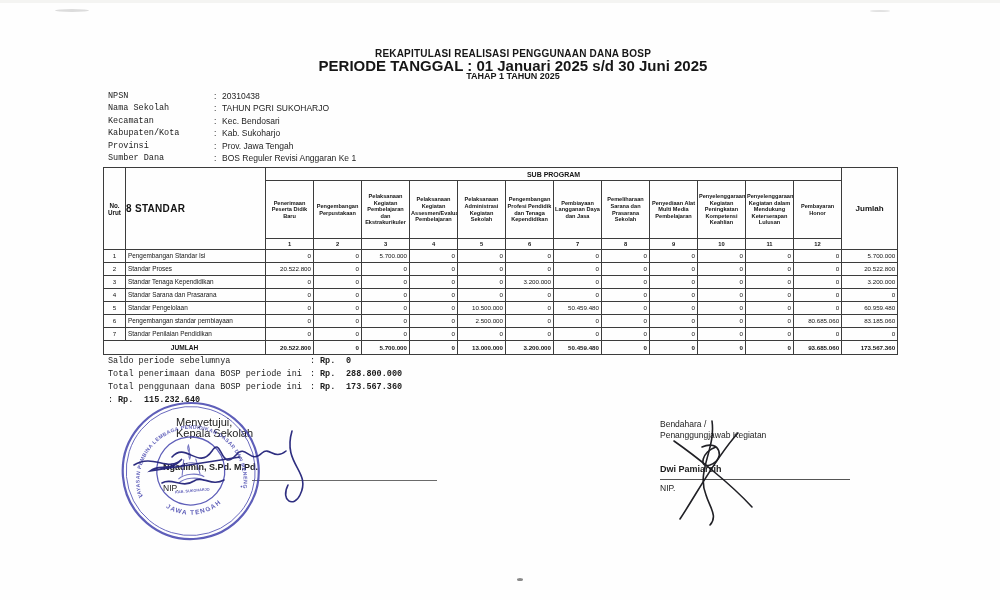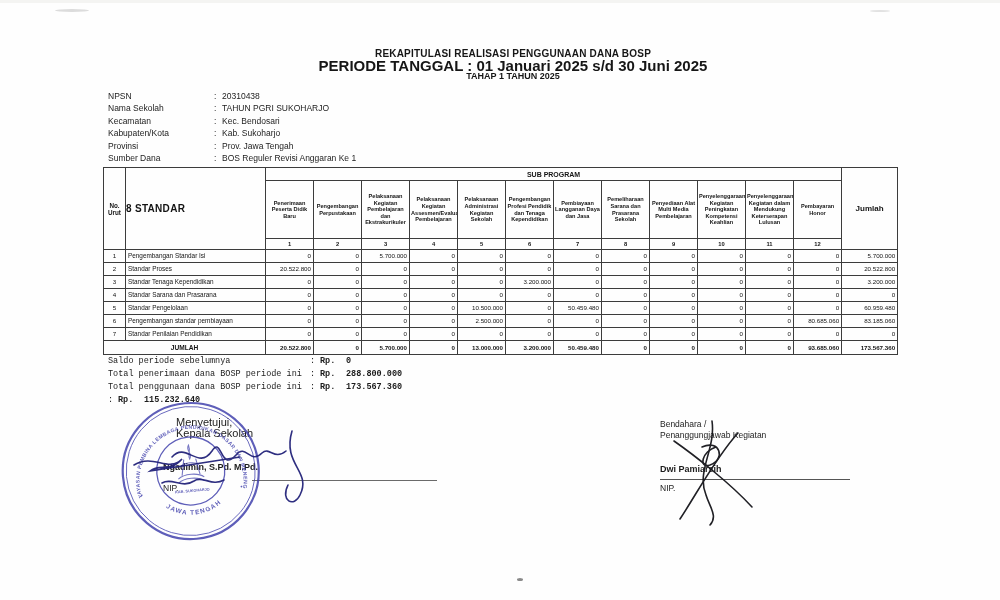--- a/index.html
+++ b/index.html
@@ -15,21 +15,21 @@
 
   
   .title-block { position:absolute; top:45px; left:0; width:1000px; text-align:center; font-weight:bold; color:#161616;margin-left:13px; }
   .title-l1 { font-size:10px; line-height:12px; letter-spacing:.2px; }
   .title-l2 { font-size:15px;  line-height:11px; }
   .title-l3 { font-size:9px;  line-height:11px; }
 
   
   .info-block { position:absolute; left:108px; top:87px; font-size:8.5px; }
   .info-row { display:flex; height:12.4px; line-height:12.4px; }
-  .info-label { width:106px; }
+  .info-label { width:106px;font-family:Liberation Mono, monospace; }
   .info-colon { width:8px; }
 
   
   table.bosp { position:absolute; left:103px; top:164px; width:794px; border-collapse:collapse; table-layout:fixed; color:#141414; }
   table.bosp th, table.bosp td { border:1px solid #3c3c3c; overflow:hidden; }
   table.bosp { border:1.5px solid #2a2a2a; }
   .h-no  { font-size:6.3px; font-weight:bold; text-align:center; }
   .h-std { font-size:10px; font-weight:bold; text-align:left; letter-spacing:.3px; }
   .h-group { font-size:7px; font-weight:bold; text-align:center; height:13px; }
   .h-jml { font-size:8px; font-weight:bold; text-align:center; }

